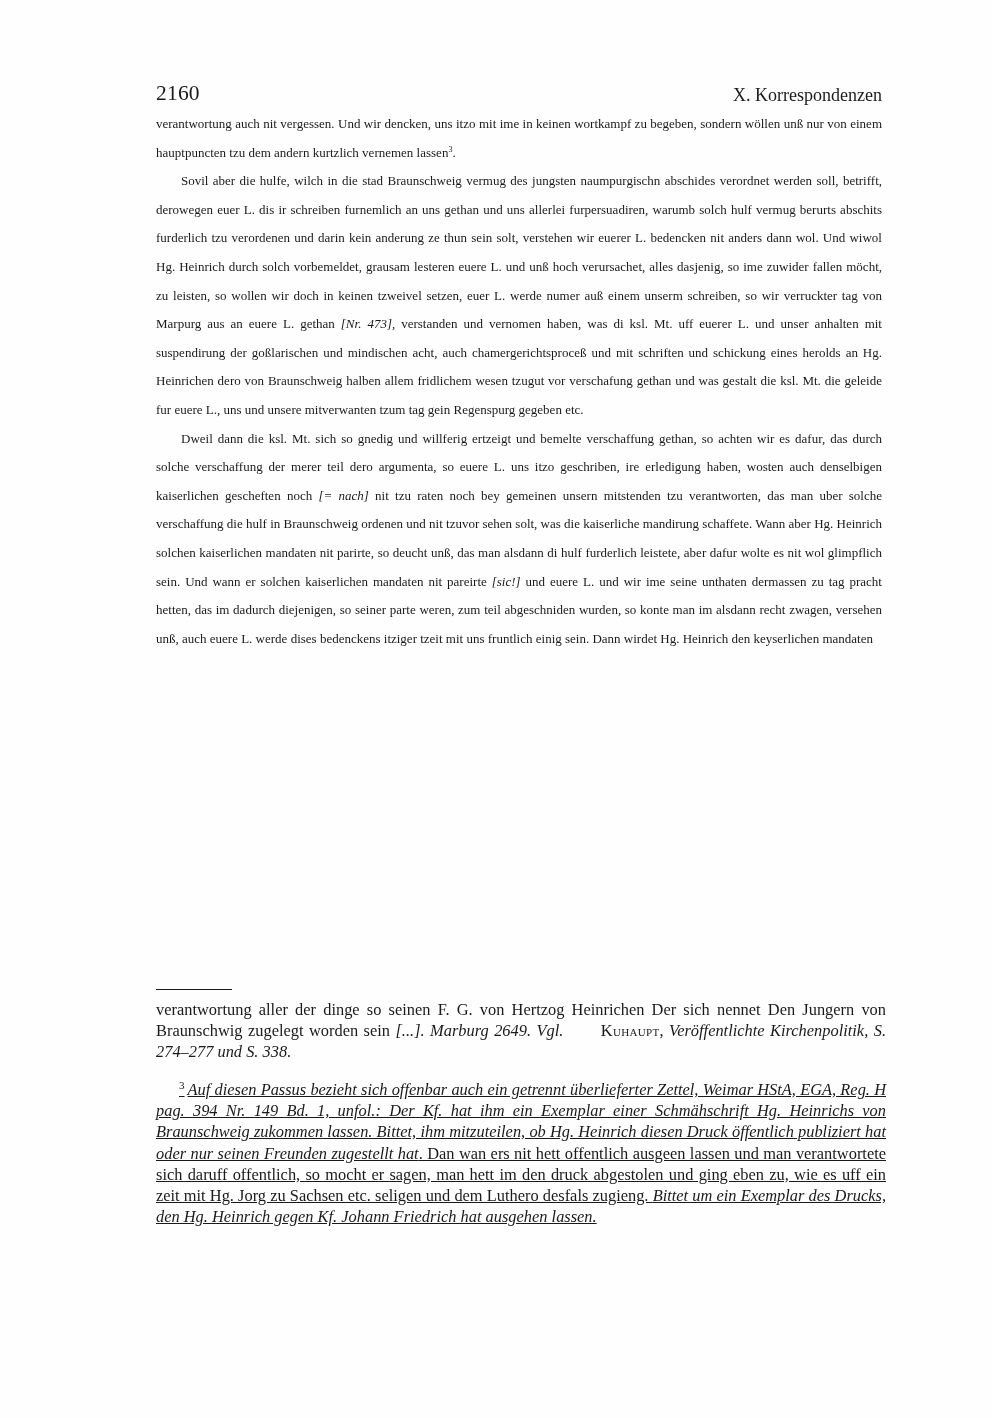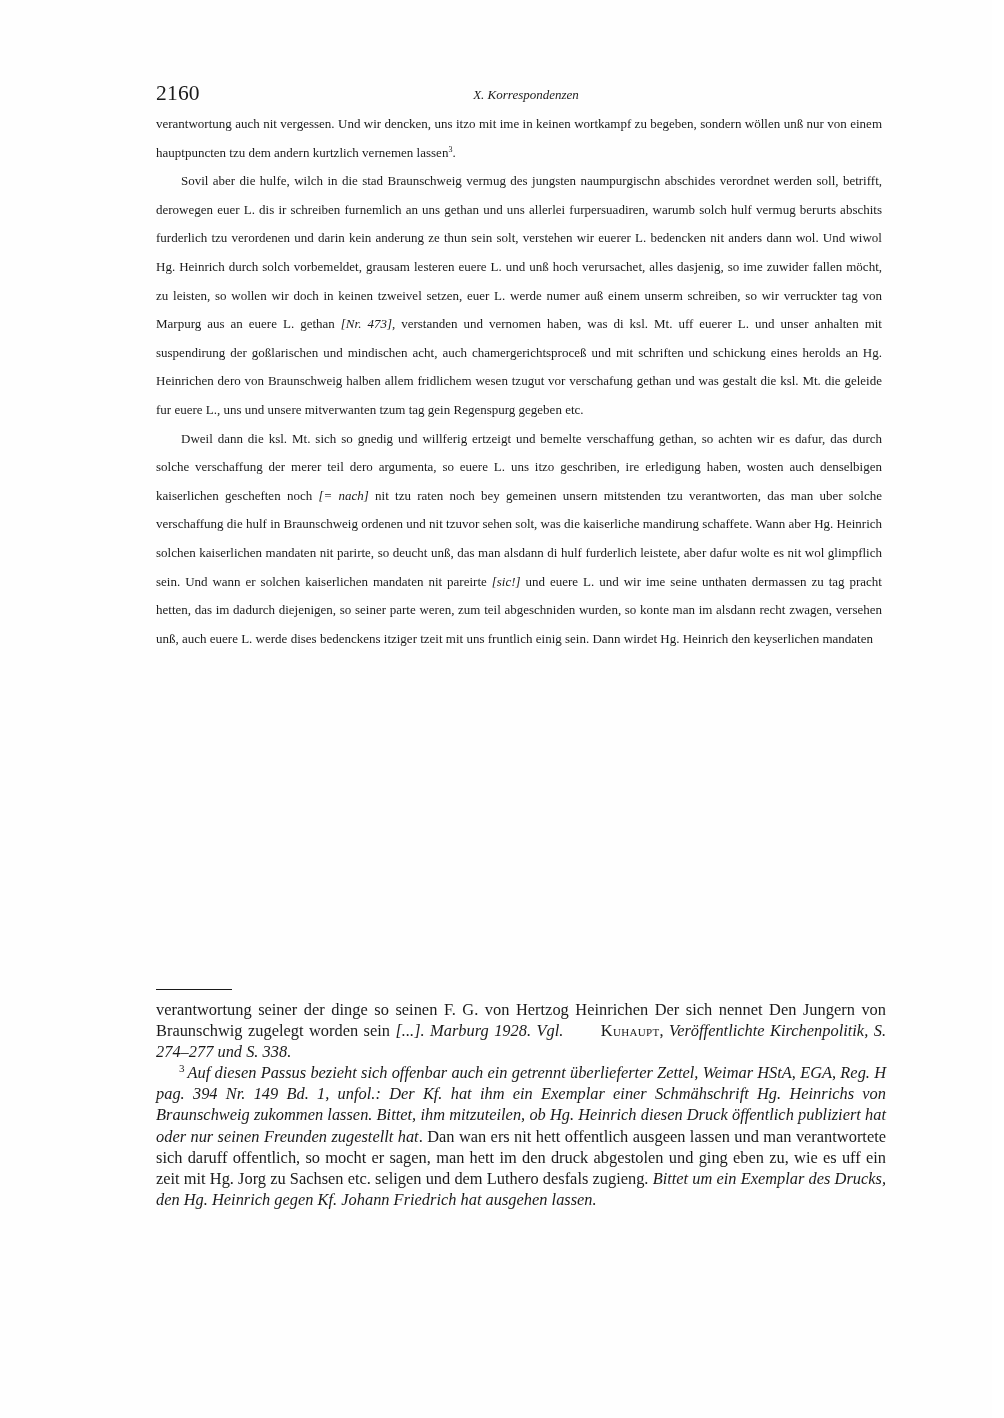--- a/index.html
+++ b/index.html
@@ -39,24 +39,23 @@
     position: absolute;
     left: 0;
     top: 10px;
     letter-spacing: 0.2px;
   }
   .runtitle {
     position: absolute;
     left: 0;
     right: 0;
     top: 12px;
-    text-align: center;
-    font-size: 13px;
+    text-align: right;
+    font-size: 18px;
     padding-left: 14px;
-    font-style: italic;
   }
   
   .body {
     font-size: 13px;
     line-height: 28.6px;
     text-align: justify;
     text-justify: inter-word;
     hyphens: none;
   }
   .body p {
@@ -90,21 +89,22 @@
     margin: 0 0 9px 0;
   }
   .footnotes p {
     margin: 0;
   }
   .footnotes p.fn-cont {
     text-indent: 0;
   }
   .footnotes p.fn-num {
     text-indent: 23px;
-    margin-top: 0;
+    margin-top: 17px;
+    text-decoration: underline;
   }
   .footnotes i { font-style: italic; }
   .smallcaps {
     font-variant: small-caps;
     letter-spacing: 0.3px;
     margin-left: 32px;
   }
   .fnmark {
     font-size: 0.68em;
     vertical-align: super;
@@ -129,18 +129,18 @@
         <p><span>verantwortung auch nit vergessen. Und wir dencken, uns itzo mit ime in keinen wortkampf zu begeben, sondern wöllen unß nur von einem hauptpuncten tzu dem andern kurtzlich vernemen lassen</span><sup>3</sup><span>.</span></p>
         <p class="indented"><span>Sovil aber die hulfe, wilch in die stad Braunschweig vermug des jungsten naumpurgischn abschides verordnet werden soll, betrifft, derowegen euer L. dis ir schreiben furnemlich an uns gethan und uns allerlei furpersuadiren, warumb solch hulf vermug berurts abschits furderlich tzu verordenen und darin kein anderung ze thun sein solt, verstehen wir euerer L. bedencken nit anders dann wol. Und wiwol Hg. Heinrich durch solch vorbemeldet, grausam lesteren euere L. und unß hoch verursachet, alles dasjenig, so ime zuwider fallen möcht, zu leisten, so wollen wir doch in keinen tzweivel setzen, euer L. werde numer auß einem unserm schreiben, so wir verruckter tag von Marpurg aus an euere L. gethan </span><i>[Nr. 473]</i><span>, verstanden und vernomen haben, was di ksl. Mt. uff euerer L. und unser anhalten mit suspendirung der goßlarischen und mindischen acht, auch chamergerichtsproceß und mit schriften und schickung eines herolds an Hg. Heinrichen dero von Braunschweig halben allem fridlichem wesen tzugut vor verschafung gethan und was gestalt die ksl. Mt. die geleide fur euere L., uns und unsere mitverwanten tzum tag gein Regenspurg gegeben etc.</span></p>
         <p class="indented"><span>Dweil dann die ksl. Mt. sich so gnedig und willferig ertzeigt und bemelte verschaffung gethan, so achten wir es dafur, das durch solche verschaffung der merer teil dero argumenta, so euere L. uns itzo geschriben, ire erledigung haben, wosten auch denselbigen kaiserlichen gescheften noch </span><i>[= nach]</i><span> nit tzu raten noch bey gemeinen unsern mitstenden tzu verantworten, das man uber solche verschaffung die hulf in Braunschweig ordenen und nit tzuvor sehen solt, was die kaiserliche mandirung schaffete. Wann aber Hg. Heinrich solchen kaiserlichen mandaten nit parirte, so deucht unß, das man alsdann di hulf furderlich leistete, aber dafur wolte es nit wol glimpflich sein. Und wann er solchen kaiserlichen mandaten nit pareirte </span><i>[sic!]</i><span> und euere L. und wir ime seine unthaten dermassen zu tag pracht hetten, das im dadurch diejenigen, so seiner parte weren, zum teil abgeschniden wurden, so konte man im alsdann recht zwagen, versehen unß, auch euere L. werde dises bedenckens itziger tzeit mit uns fruntlich einig sein. Dann wirdet Hg. Heinrich den keyserlichen mandaten</span></p>
       </div>
 
   </div>
 
   <div class="footnotes">
     <div class="fn-rule"></div>
     <div id="footnote-list">
-        <p class="fn-cont"><span>verantwortung seiner der dinge so seinen F. G. von Hertzog Heinrichen Der sich nennet Den Jungern von Braunschwig zugelegt worden sein </span><i>[...]. Marburg 1928. Vgl.</i><span> </span><span class="smallcaps">Kuhaupt</span><span>, </span><i>Veröffentlichte Kirchenpolitik, S. 274–277 und S. 338.</i></p>
+        <p class="fn-cont"><span>verantwortung aller der dinge so seinen F. G. von Hertzog Heinrichen Der sich nennet Den Jungern von Braunschwig zugelegt worden sein </span><i>[...]. Marburg 2649. Vgl.</i><span> </span><span class="smallcaps">Kuhaupt</span><span>, </span><i>Veröffentlichte Kirchenpolitik, S. 274–277 und S. 338.</i></p>
         <p class="fn-num"><span class="fnmark">3</span><i>Auf diesen Passus bezieht sich offenbar auch ein getrennt überlieferter Zettel, Weimar HStA, EGA, Reg. H pag. 394 Nr. 149 Bd. 1, unfol.: Der Kf. hat ihm ein Exemplar einer Schmähschrift Hg. Heinrichs von Braunschweig zukommen lassen. Bittet, ihm mitzuteilen, ob Hg. Heinrich diesen Druck öffentlich publiziert hat oder nur seinen Freunden zugestellt hat</i><span>. Dan wan ers nit hett offentlich ausgeen lassen und man verantwortete sich daruff offentlich, so mocht er sagen, man hett im den druck abgestolen und ging eben zu, wie es uff ein zeit mit Hg. Jorg zu Sachsen etc. seligen und dem Luthero desfals zugieng. </span><i>Bittet um ein Exemplar des Drucks, den Hg. Heinrich gegen Kf. Johann Friedrich hat ausgehen lassen.</i></p>
       </div>
   </div>
 
 </div>
 
 </body></html>

